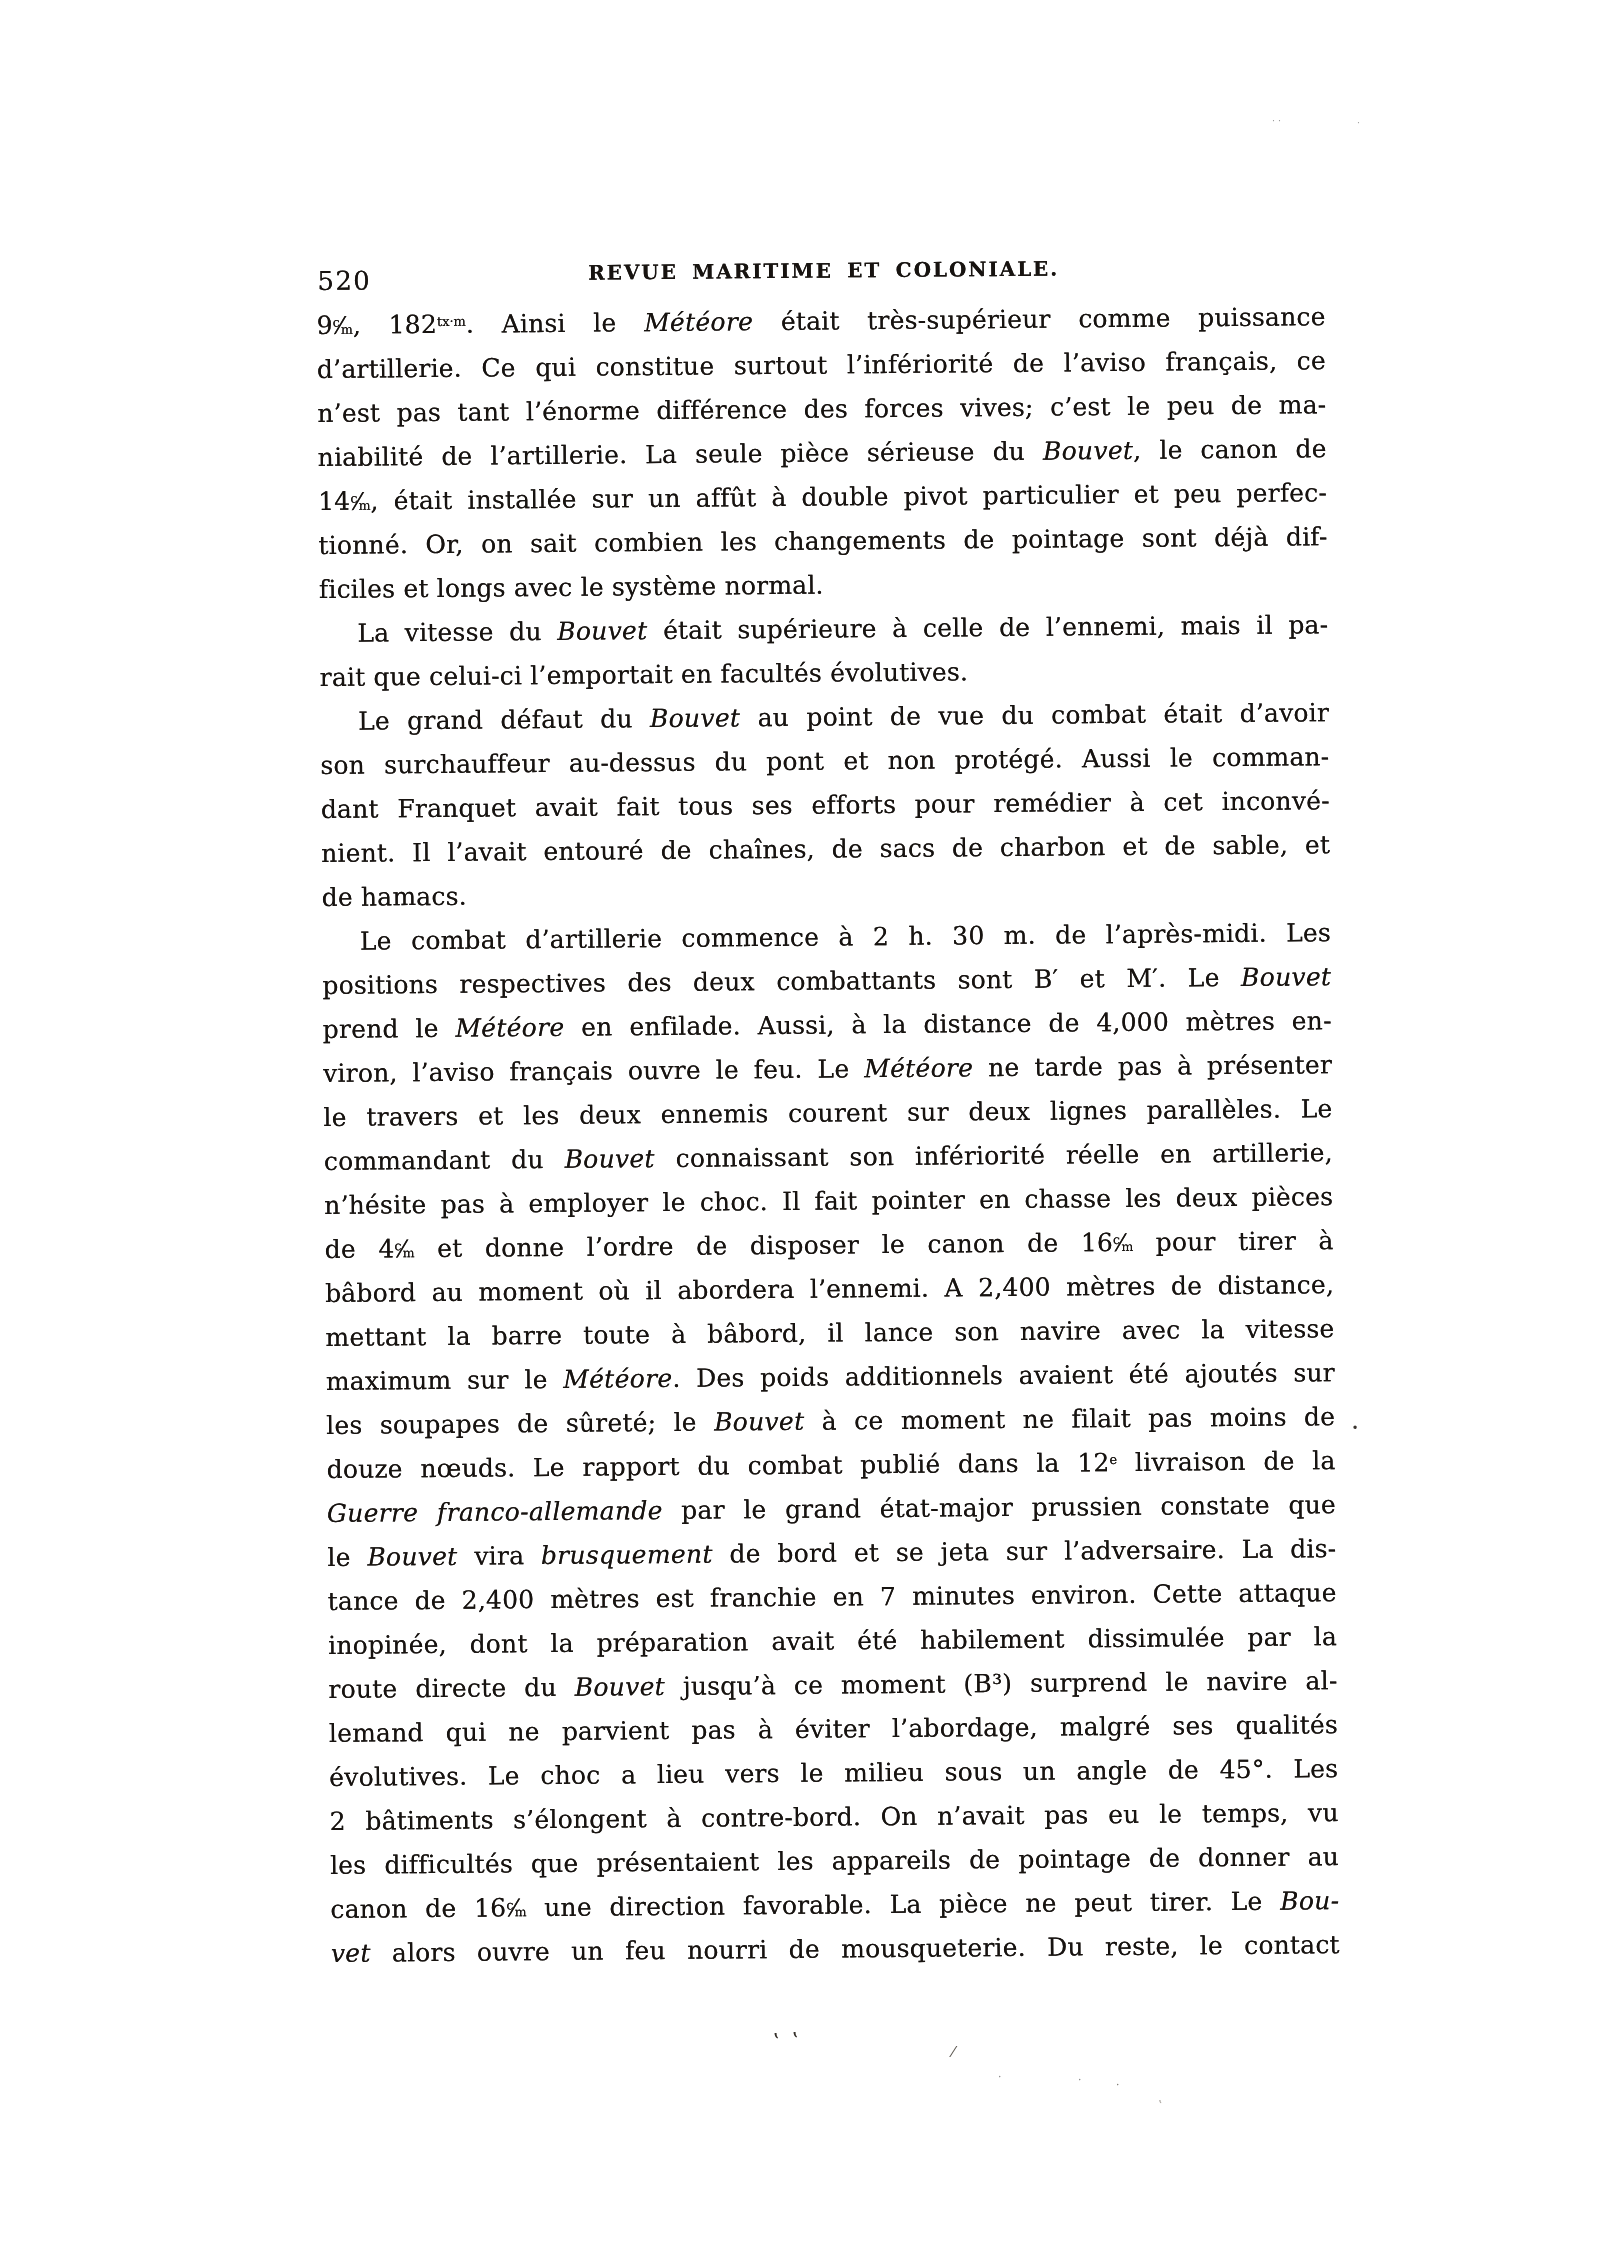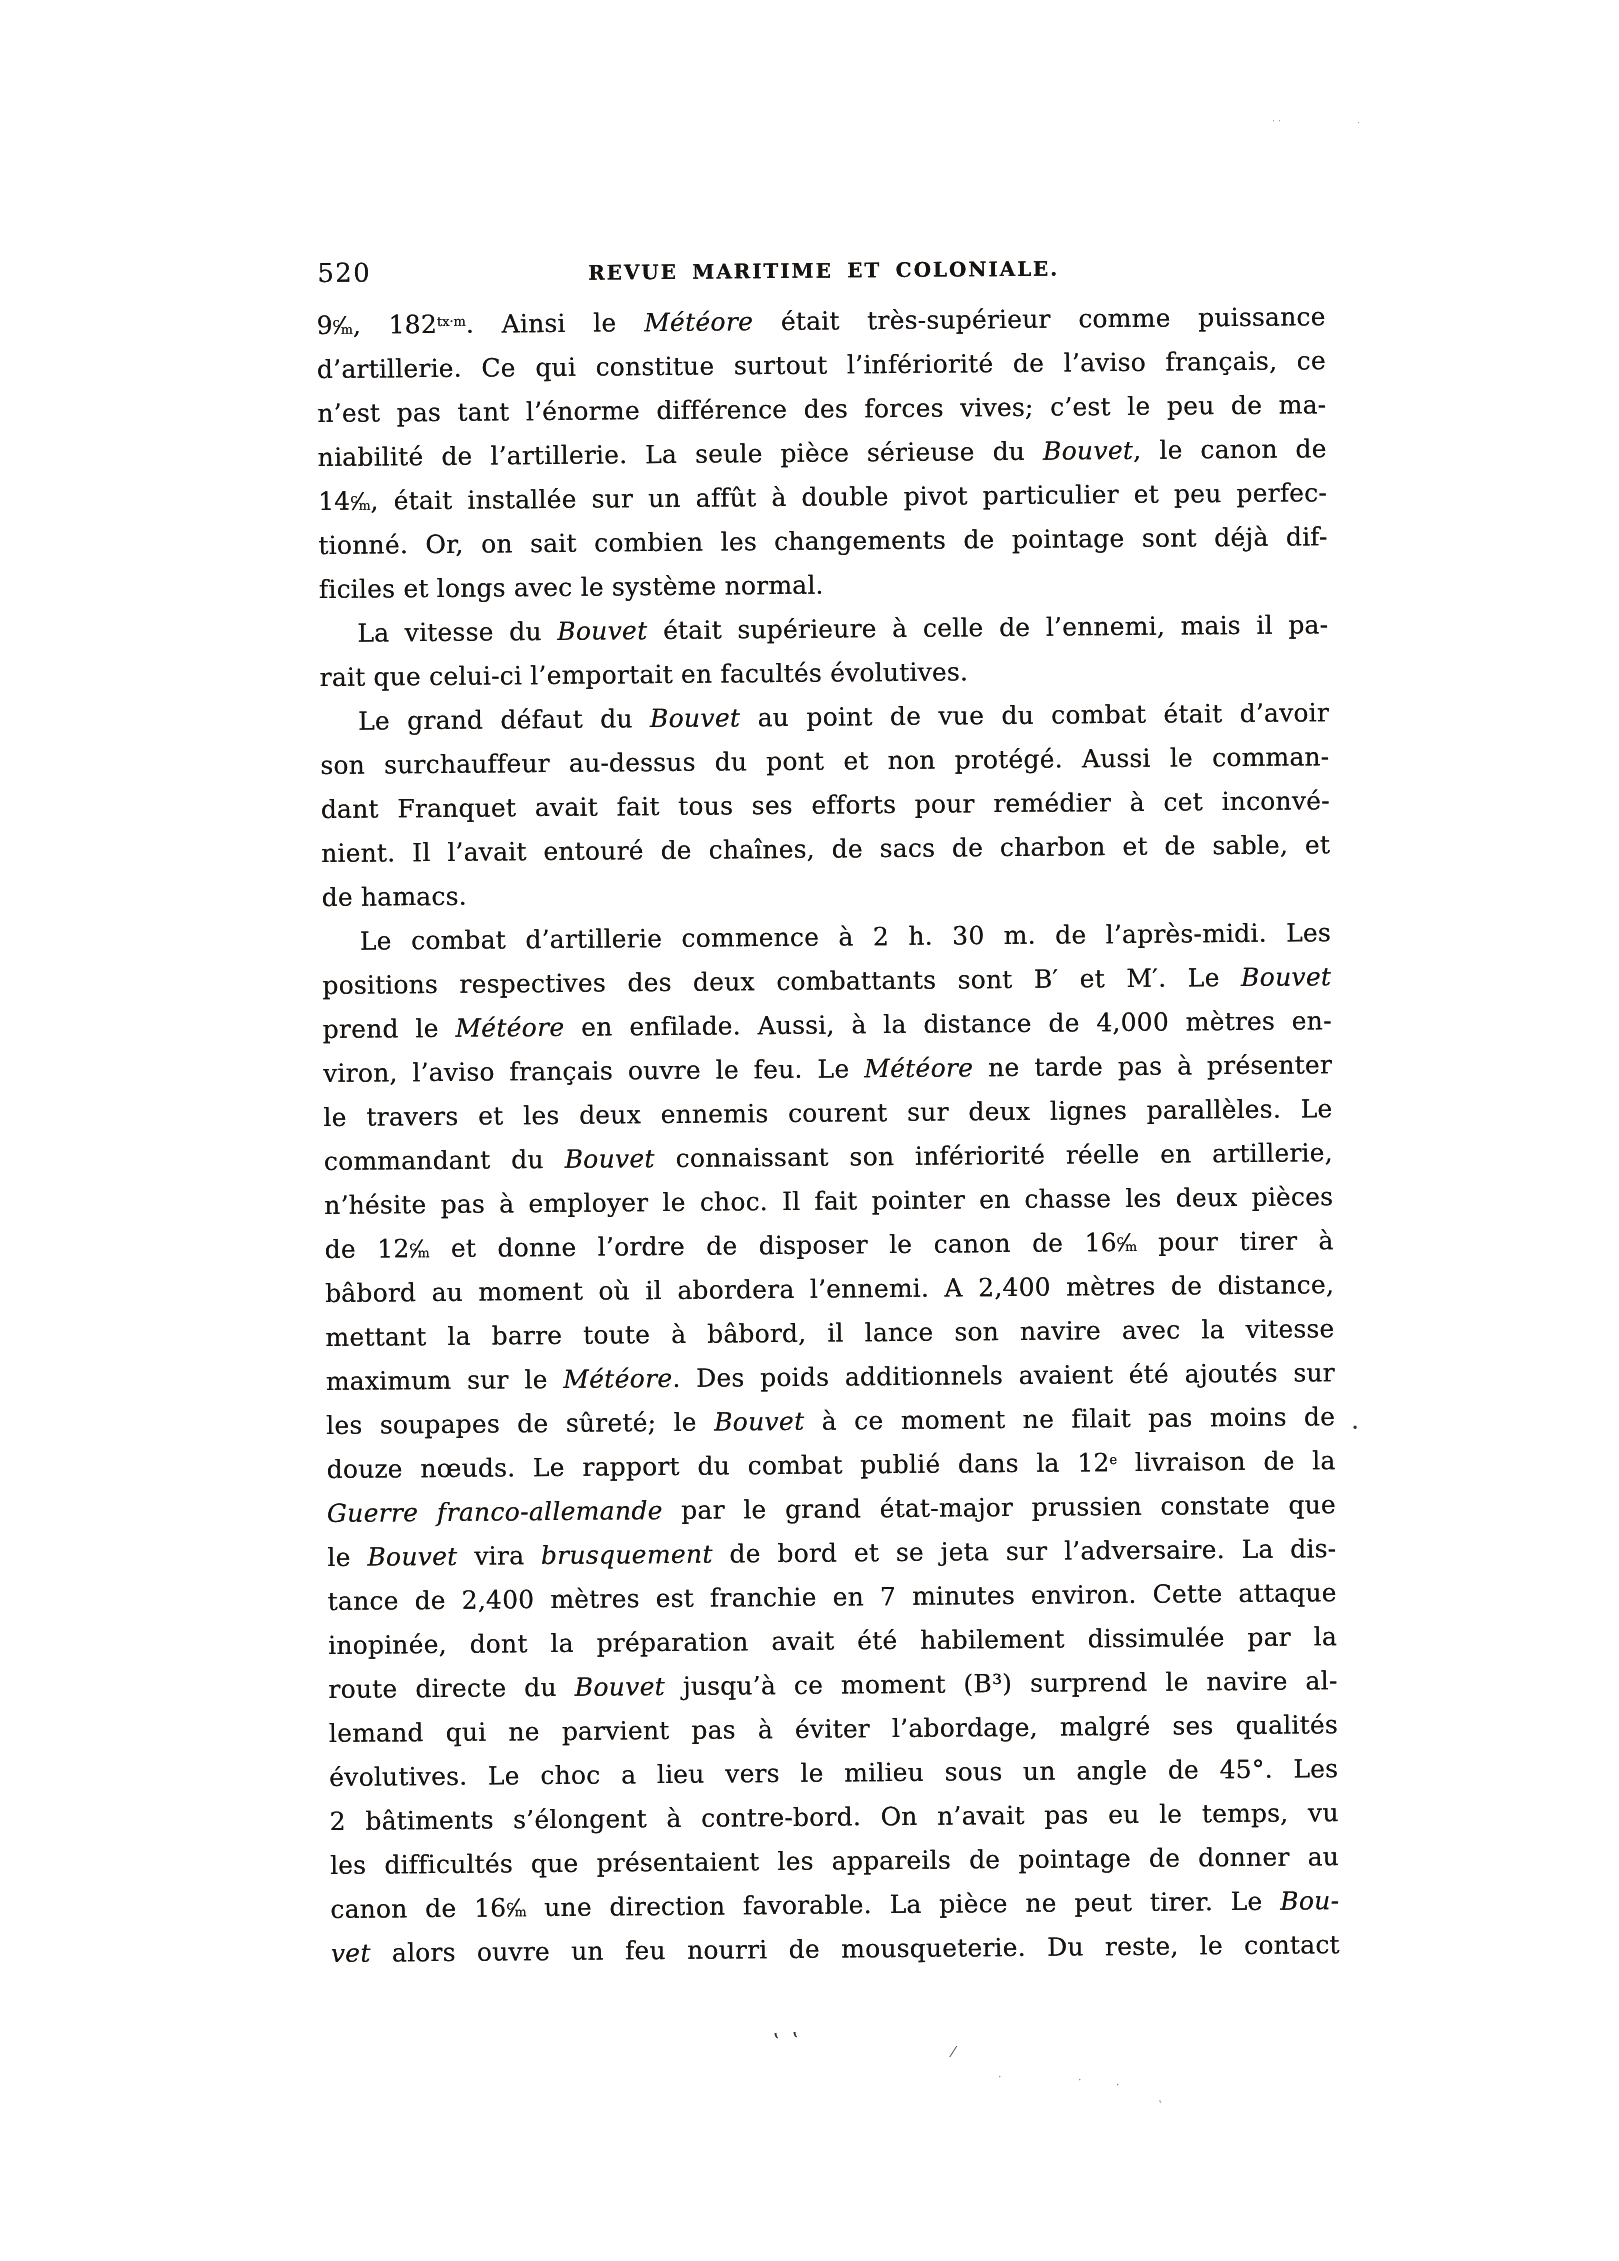--- a/index.html
+++ b/index.html
@@ -14,21 +14,21 @@
   .content {
     position:absolute;
     left:316px; top:255px;
     width:1009px;
     transform:rotate(-0.5deg);
     transform-origin:left top;
     text-shadow:0 0 0.4px rgba(23,19,16,0.85);
   }
   .header { position:relative; height:36px; line-height:36px; }
   .page-number {
-    position:absolute; left:1.3px; top:0;
+    position:absolute; left:1.3px; top:8px;
     font-size:26px; letter-spacing:1.3px;
   }
   .running-title {
     position:absolute; left:272px; top:1.9px; width:443px;
     text-align:center;
     font-size:20px; font-weight:bold; letter-spacing:1.9px; word-spacing:5.7px;
     white-space:nowrap;
   }
   .body { margin-top:12.7px; font-size:25px; }
   .line {
@@ -71,21 +71,21 @@
         <div class="line"><span>dant Franquet avait fait tous ses efforts pour remédier à cet inconvé-</span></div>
         <div class="line"><span>nient. Il l’avait entouré de chaînes, de sacs de charbon et de sable, et</span></div>
         <div class="line parend"><span>de hamacs.</span></div>
         <div class="line indent"><span>Le combat d’artillerie commence à 2 h. 30 m. de l’après-midi. Les</span></div>
         <div class="line"><span>positions respectives des deux combattants sont B′ et M′. Le </span><i>Bouvet</i></div>
         <div class="line"><span>prend le </span><i>Météore</i><span> en enfilade. Aussi, à la distance de 4,000 mètres en-</span></div>
         <div class="line"><span>viron, l’aviso français ouvre le feu. Le </span><i>Météore</i><span> ne tarde pas à présenter</span></div>
         <div class="line"><span>le travers et les deux ennemis courent sur deux lignes parallèles. Le</span></div>
         <div class="line"><span>commandant du </span><i>Bouvet</i><span> connaissant son infériorité réelle en artillerie,</span></div>
         <div class="line"><span>n’hésite pas à employer le choc. Il fait pointer en chasse les deux pièces</span></div>
-        <div class="line"><span>de 12</span><span class="cm"><sup>c</sup><span class="sl">⁄</span><sub>m</sub></span><span> et donne l’ordre de disposer le canon de 16</span><span class="cm"><sup>c</sup><span class="sl">⁄</span><sub>m</sub></span><span> pour tirer à</span></div>
+        <div class="line"><span>de 4</span><span class="cm"><sup>c</sup><span class="sl">⁄</span><sub>m</sub></span><span> et donne l’ordre de disposer le canon de 16</span><span class="cm"><sup>c</sup><span class="sl">⁄</span><sub>m</sub></span><span> pour tirer à</span></div>
         <div class="line"><span>bâbord au moment où il abordera l’ennemi. A 2,400 mètres de distance,</span></div>
         <div class="line"><span>mettant la barre toute à bâbord, il lance son navire avec la vitesse</span></div>
         <div class="line"><span>maximum sur le </span><i>Météore</i><span>. Des poids additionnels avaient été ajoutés sur</span></div>
         <div class="line"><span>les soupapes de sûreté; le </span><i>Bouvet</i><span> à ce moment ne filait pas moins de</span></div>
         <div class="line"><span>douze nœuds. Le rapport du combat publié dans la 12</span><sup class="ssup">e</sup><span> livraison de la</span></div>
         <div class="line"><i>Guerre franco-allemande</i><span> par le grand état-major prussien constate que</span></div>
         <div class="line"><span>le </span><i>Bouvet</i><span> vira </span><i>brusquement</i><span> de bord et se jeta sur l’adversaire. La dis-</span></div>
         <div class="line"><span>tance de 2,400 mètres est franchie en 7 minutes environ. Cette attaque</span></div>
         <div class="line"><span>inopinée, dont la préparation avait été habilement dissimulée par la</span></div>
         <div class="line"><span>route directe du </span><i>Bouvet</i><span> jusqu’à ce moment (B³) surprend le navire al-</span></div>

